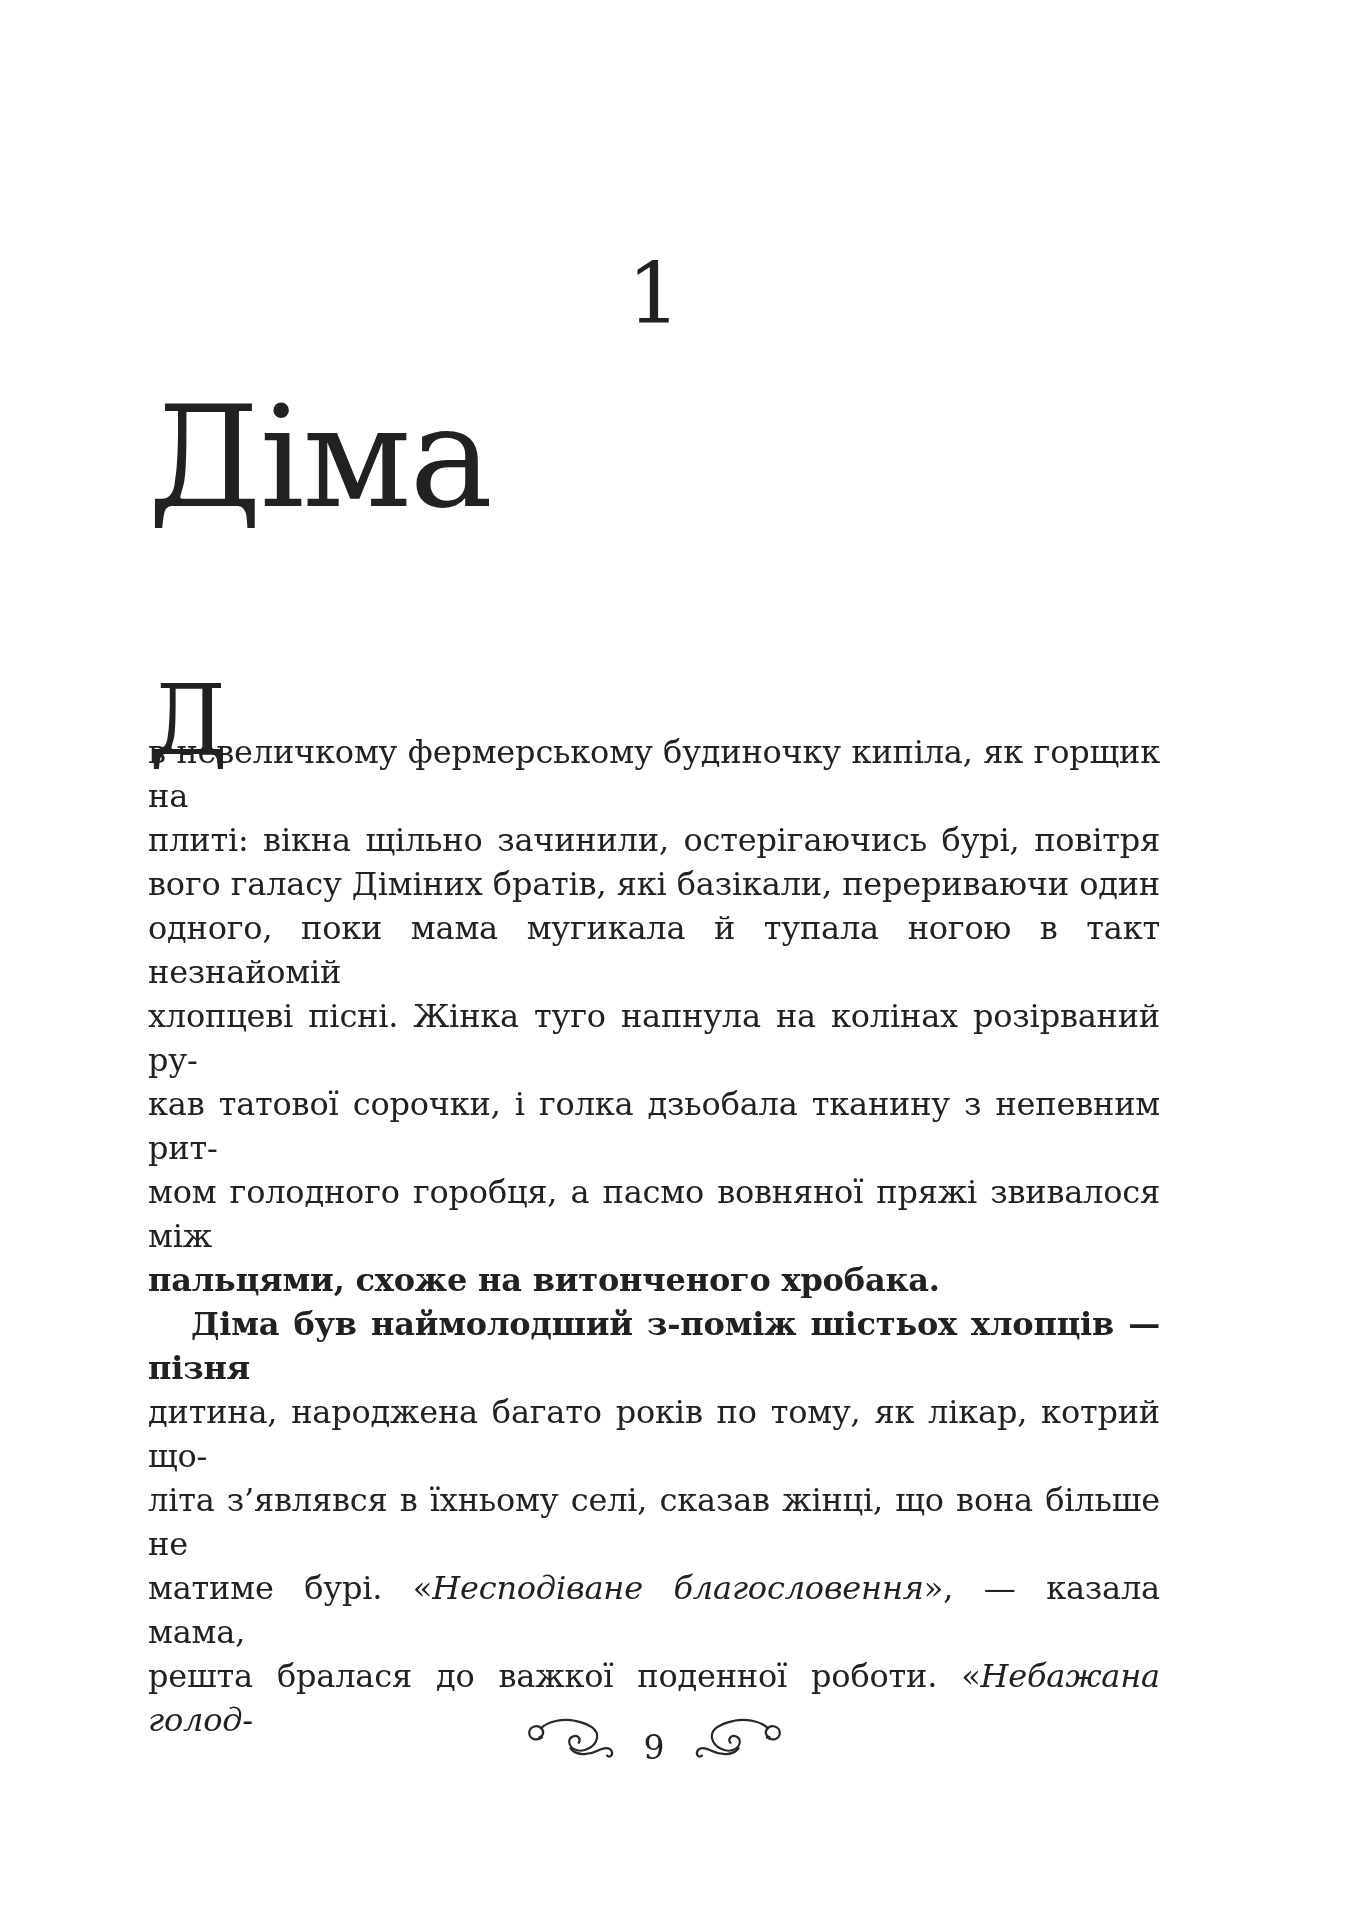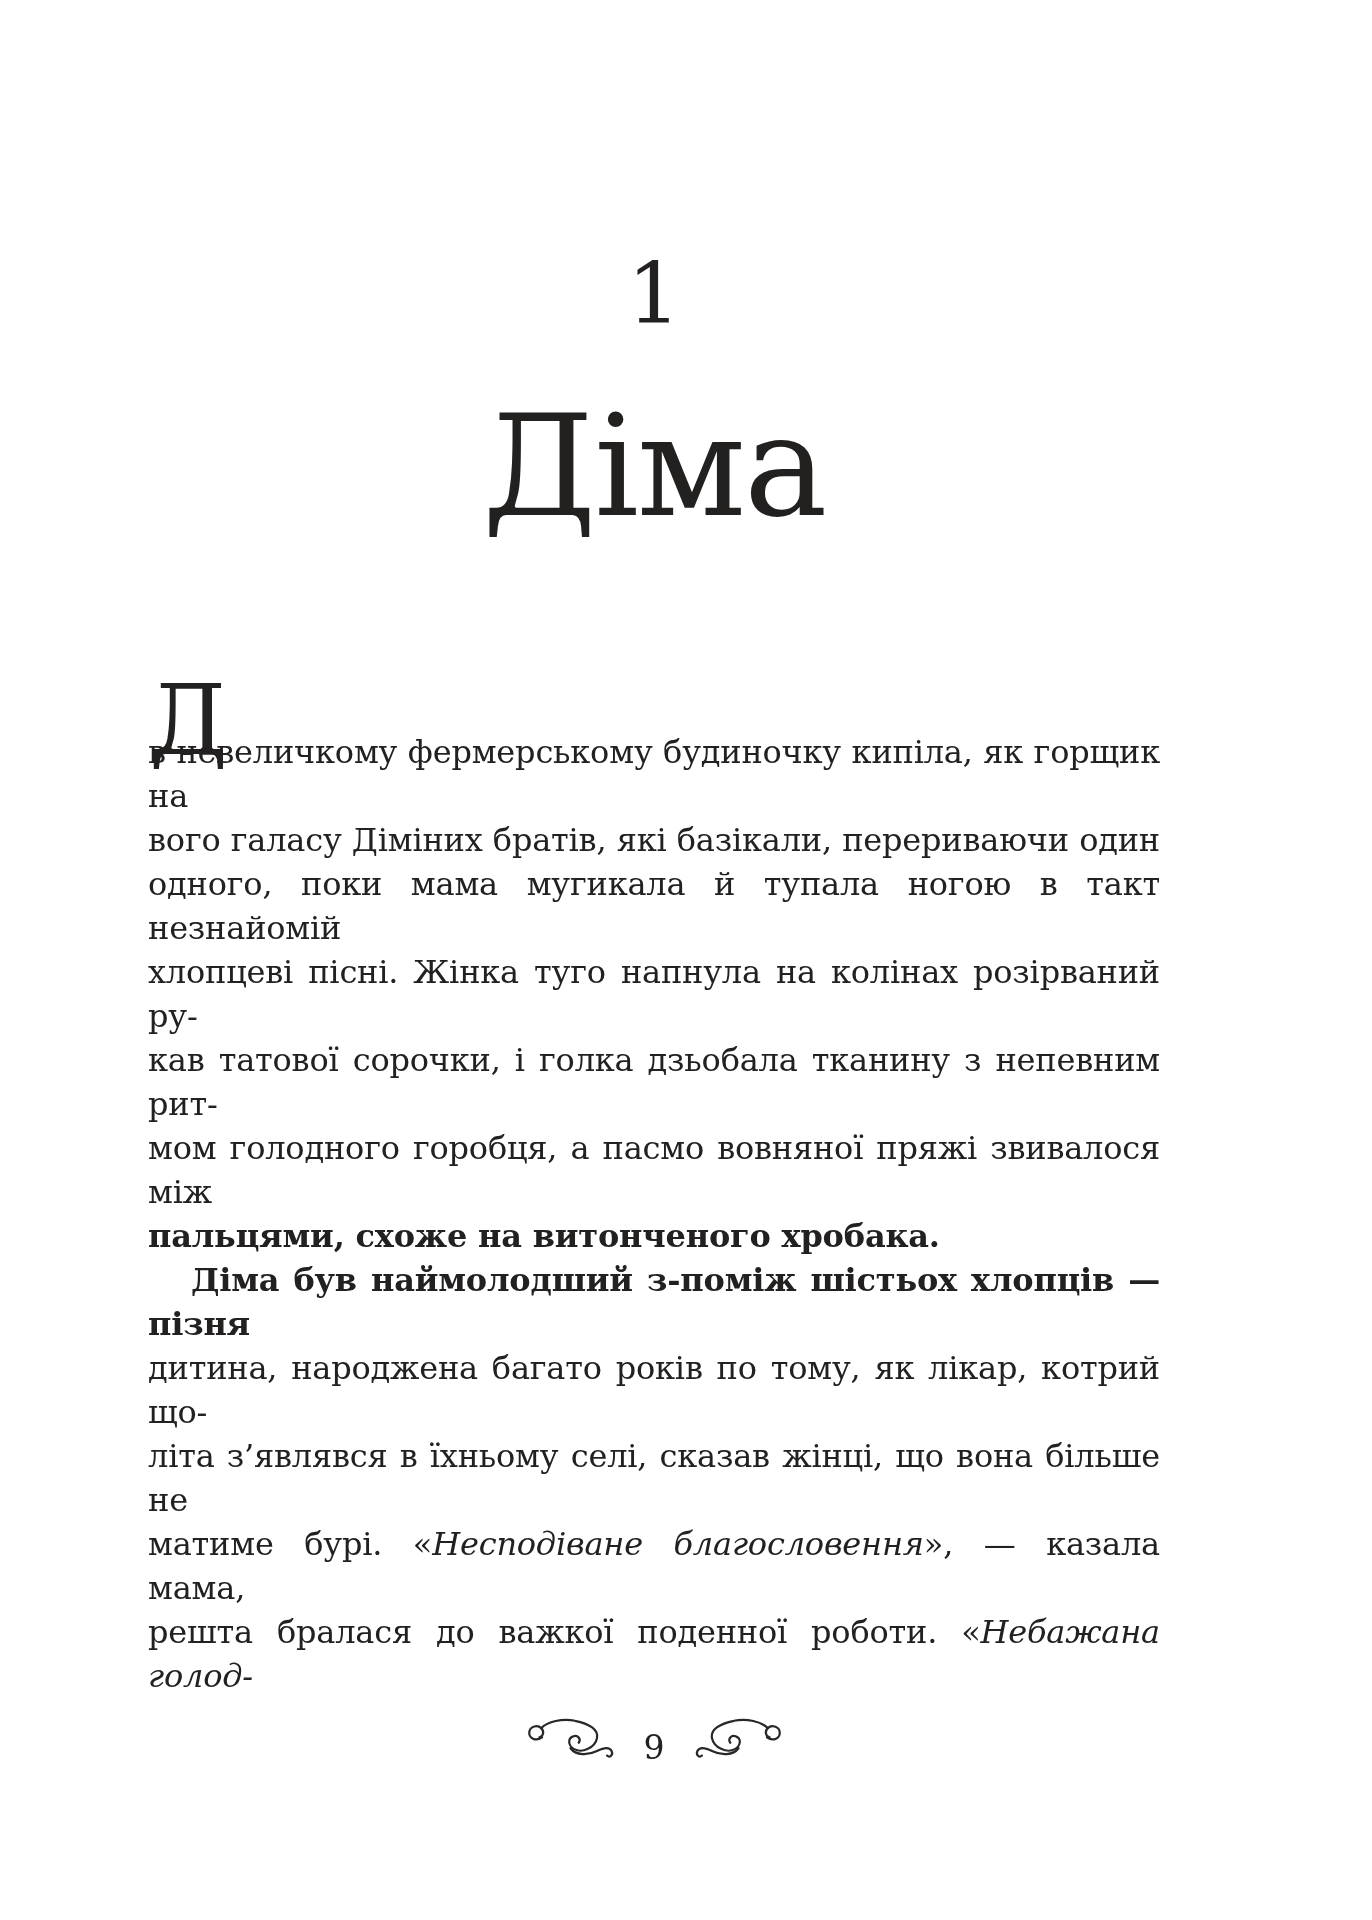--- a/index.html
+++ b/index.html
@@ -22,23 +22,22 @@
     width: 1012px;
     top: 252px;
     text-align: center;
     font-size: 84px;
     line-height: 1;
   }
   .chapter-title {
     position: absolute;
     left: 148px;
     width: 1012px;
-    top: 397px;
+    top: 388px;
     margin: 0;
-    text-align: center;
     font-size: 140px;
     letter-spacing: -2px;
     font-weight: normal;
     line-height: 1;
   }
   .drop-cap {
     position: absolute;
     left: 149px;
     top: 672px;
     font-size: 97px;
@@ -107,20 +106,21 @@
 
   <div class="chapter-number">1</div>
 
   <h1 class="chapter-title">Діма</h1>
 
   <div class="drop-cap">Д</div>
 
   <div class="body-text" id="body-text">
       <div>
         <div class="body-line"><span>в невеличкому фермерському будиночку кипіла, як горщик на</span></div>
+        <div class="body-line"><span>плиті: вікна щільно зачинили, остерігаючись бурі, повітря</span></div>
         <div class="body-line"><span>вого галасу Діміних братів, які базікали, перериваючи один</span></div>
         <div class="body-line"><span>одного, поки мама мугикала й тупала ногою в такт незнайомій</span></div>
         <div class="body-line"><span>хлопцеві пісні. Жінка туго напнула на колінах розірваний ру-</span></div>
         <div class="body-line"><span>кав татової сорочки, і голка дзьобала тканину з непевним рит-</span></div>
         <div class="body-line"><span>мом голодного горобця, а пасмо вовняної пряжі звивалося між</span></div>
         <div class="body-line para-end"><span>пальцями, схоже на витонченого хробака.</span></div>
       </div>
       <div>
         <div class="body-line indent"><span>Діма був наймолодший з-поміж шістьох хлопців — пізня</span></div>
         <div class="body-line"><span>дитина, народжена багато років по тому, як лікар, котрий що-</span></div>

